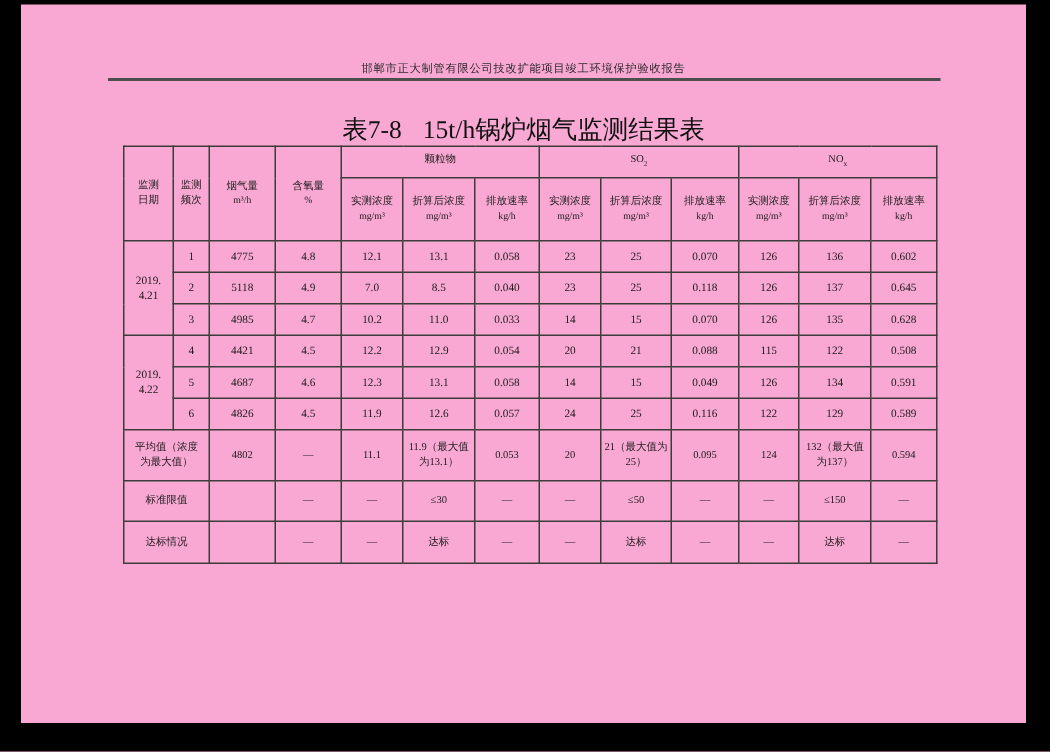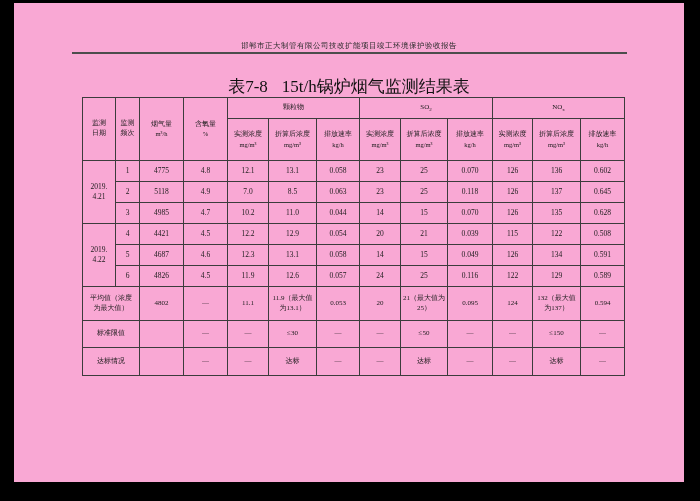--- a/index.html
+++ b/index.html
@@ -133,54 +133,54 @@
           <td>126</td>
           <td>136</td>
           <td>0.602</td>
         </tr>
         <tr class="data">
           <td>2</td>
           <td>5118</td>
           <td>4.9</td>
           <td>7.0</td>
           <td>8.5</td>
-          <td>0.063</td>
+          <td>0.040</td>
           <td>23</td>
           <td>25</td>
           <td>0.118</td>
           <td>126</td>
           <td>137</td>
           <td>0.645</td>
         </tr>
         <tr class="data">
           <td>3</td>
           <td>4985</td>
           <td>4.7</td>
           <td>10.2</td>
           <td>11.0</td>
-          <td>0.044</td>
+          <td>0.033</td>
           <td>14</td>
           <td>15</td>
           <td>0.070</td>
           <td>126</td>
           <td>135</td>
           <td>0.628</td>
         </tr>
         <tr class="data">
           <td rowspan="3">2019.
 4.22</td>
           <td>4</td>
           <td>4421</td>
           <td>4.5</td>
           <td>12.2</td>
           <td>12.9</td>
           <td>0.054</td>
           <td>20</td>
           <td>21</td>
-          <td>0.039</td>
+          <td>0.088</td>
           <td>115</td>
           <td>122</td>
           <td>0.508</td>
         </tr>
         <tr class="data">
           <td>5</td>
           <td>4687</td>
           <td>4.6</td>
           <td>12.3</td>
           <td>13.1</td>

